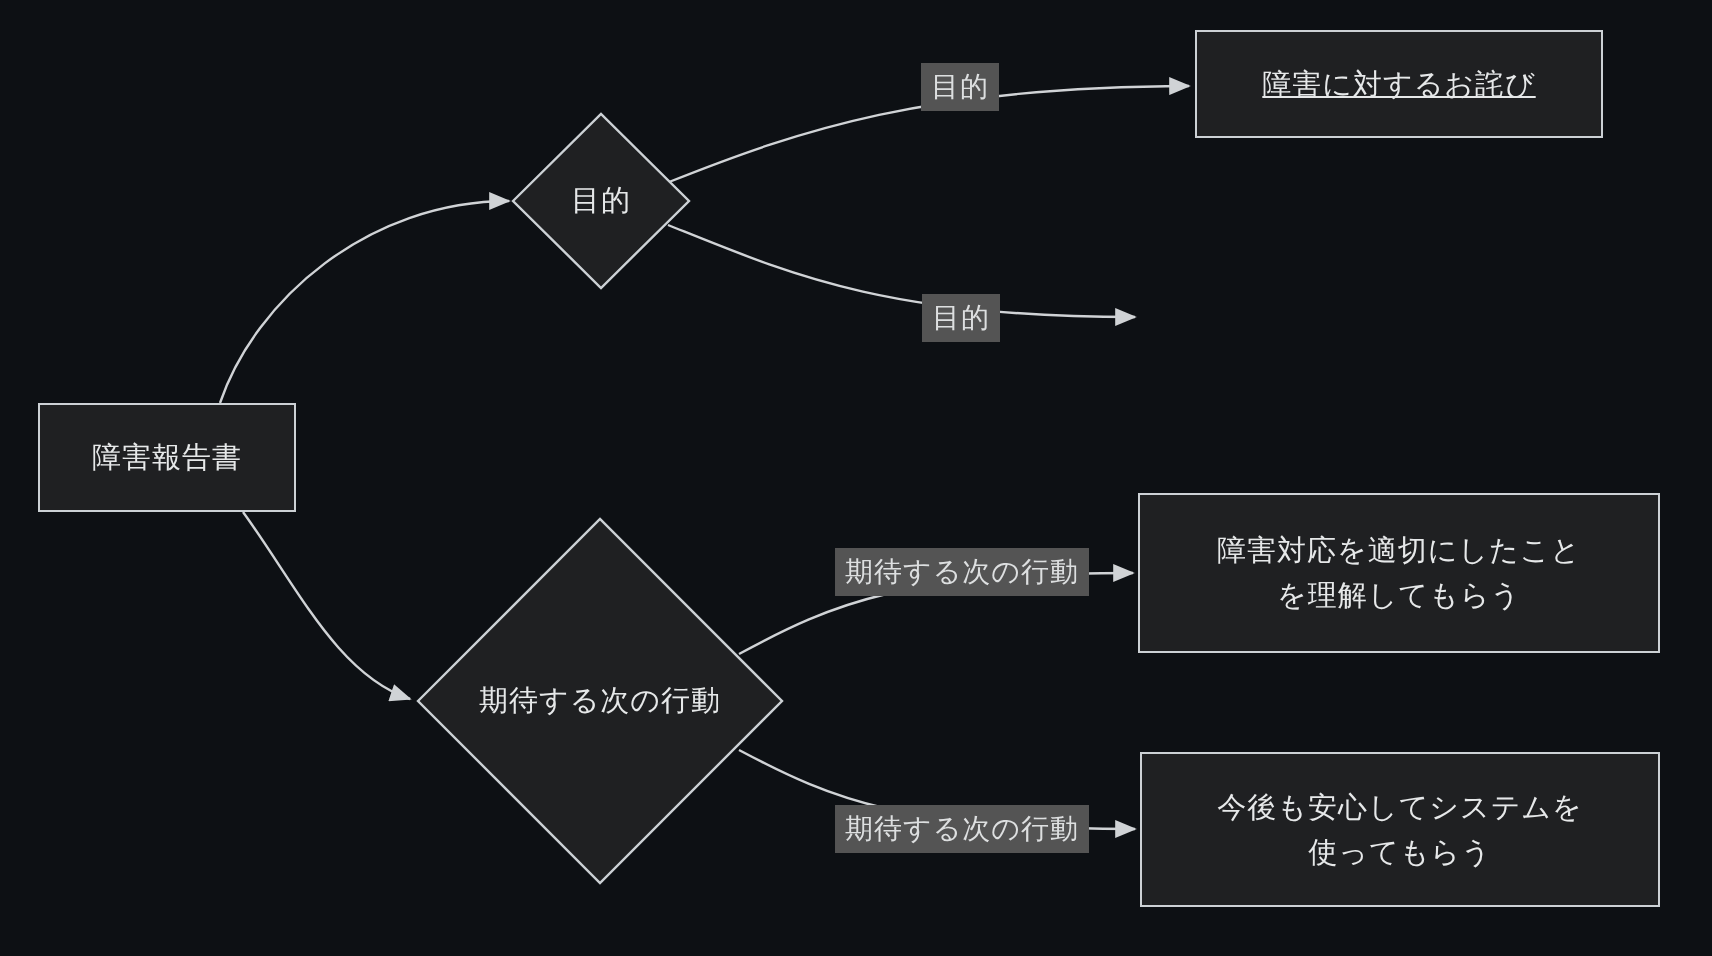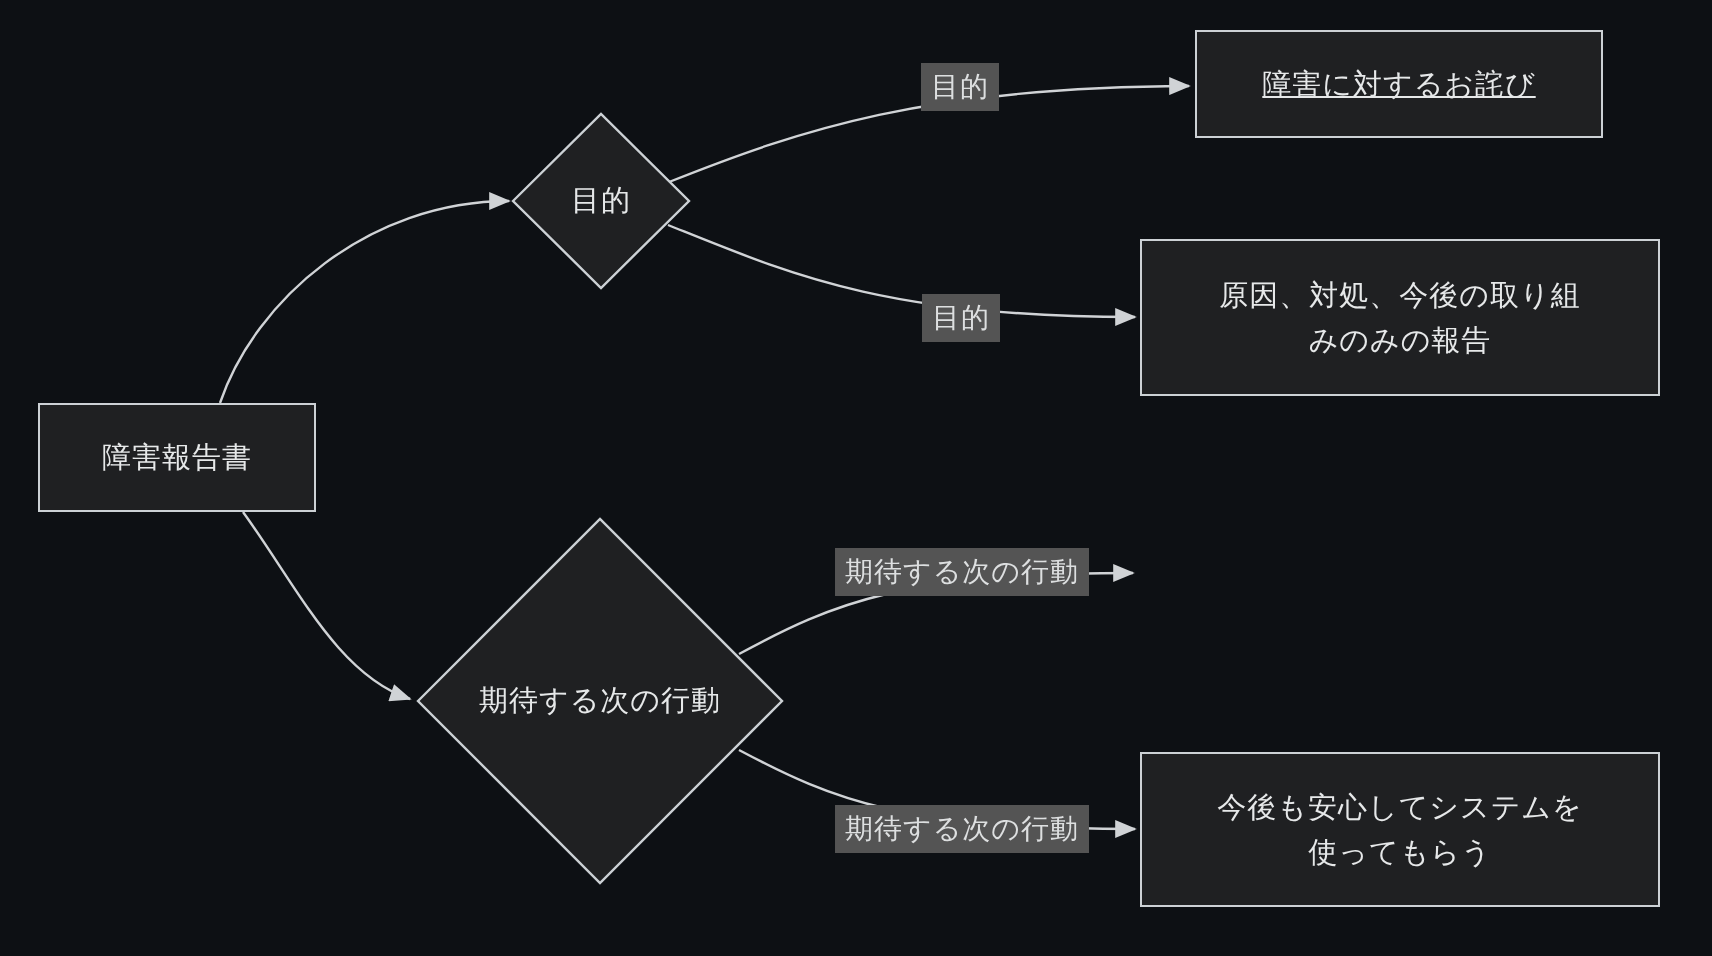--- a/index.html
+++ b/index.html
@@ -71,21 +71,21 @@
     background: var(--edge-label-bg);
     color: #dddfe0;
     font-size: 28px;
     letter-spacing: 1px;
     padding: 5px 10px;
     white-space: nowrap;
     text-align: center;
   }
 
   
-  .node-root      { left: 38px;   top: 403px; width: 278px; height: 109px; text-align: center; }
+  .node-root      { left: 38px;   top: 403px; width: 258px; height: 109px; text-align: center; }
   .node-apology   { left: 1195px; top: 30px;  width: 408px; height: 108px; text-decoration: underline; }
   .node-report    { left: 1140px; top: 239px; width: 520px; height: 157px; }
   .node-understand{ left: 1138px; top: 493px; width: 522px; height: 160px; }
   .node-trust     { left: 1140px; top: 752px; width: 520px; height: 155px; }
 
   .label-purpose     { left: 601px; top: 201px; }
   .label-next-action { left: 600px; top: 701px; }
 
   .edge-label-purpose-1 { left: 960px; top: 87px;  }
   .edge-label-purpose-2 { left: 961px; top: 318px; }
@@ -128,24 +128,24 @@
   <div class="edge-label edge-label-purpose-2">目的</div>
 
   <div class="edge-label edge-label-action-1">期待する次の行動</div>
 
   <div class="edge-label edge-label-action-2">期待する次の行動</div>
 
   <div class="rect-node node-apology">
     <span>障害に対するお詫び</span>
   </div>
 
-  <div class="rect-node node-report">
-    <span>原因、対処、今後の取り組
-みのみの報告</span>
+
+  <div class="rect-node node-understand">
+    <span>障害対応を適切にしたこと
+を理解してもらう</span>
   </div>
-
 
   <div class="rect-node node-trust">
     <span>今後も安心してシステムを
 使ってもらう</span>
   </div>
 
 </div>
 
 </body></html>

